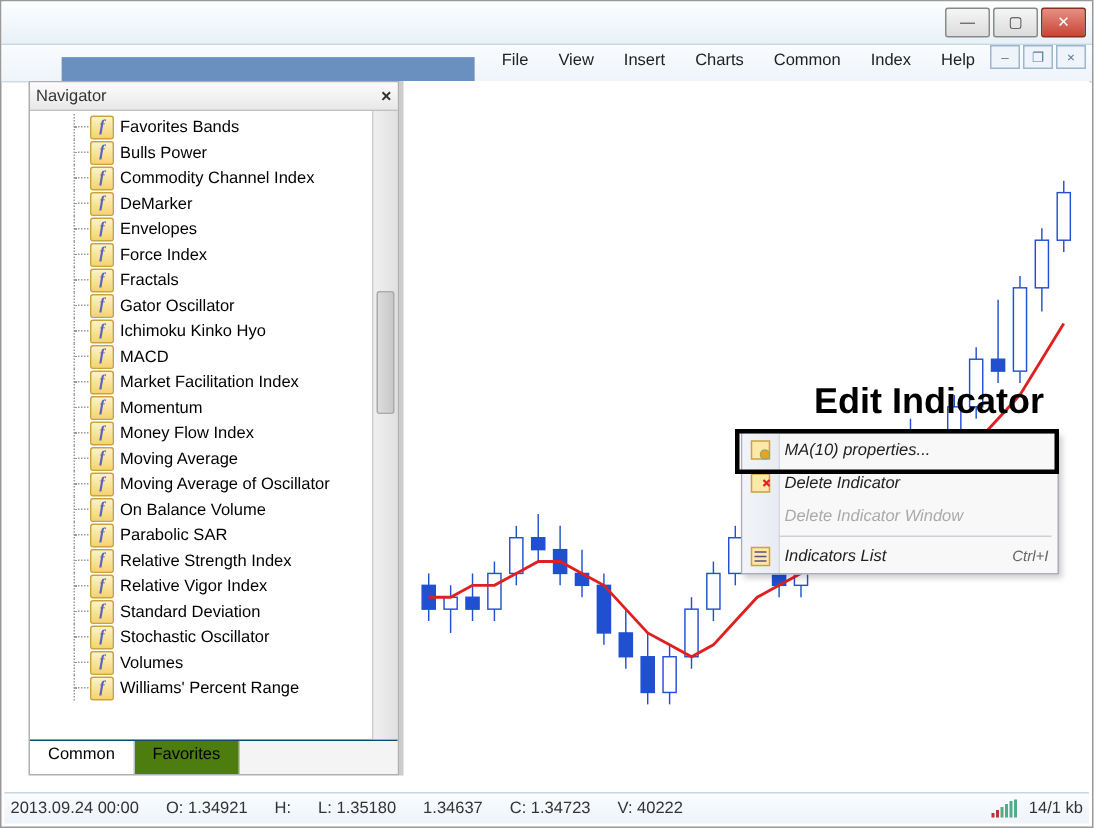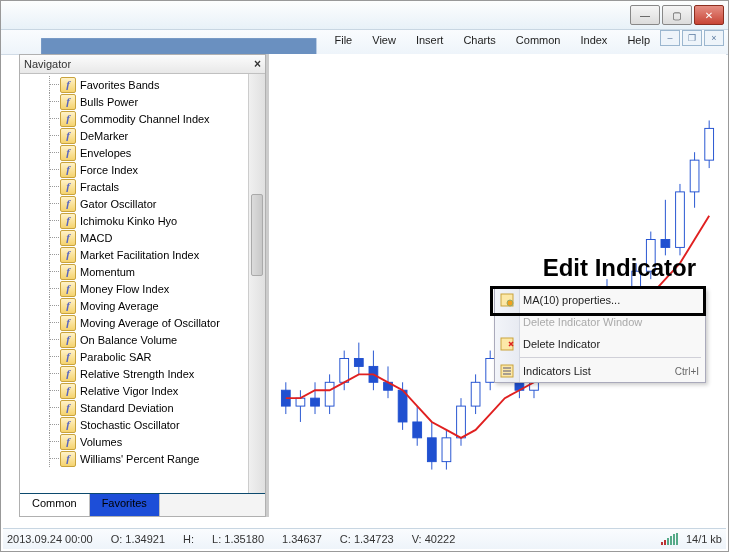--- a/index.html
+++ b/index.html
@@ -20,26 +20,26 @@
     .tree-item { display: flex; align-items: center; height: 17px; white-space: nowrap; }
     .tree-dots { width: 20px; height: 17px; position: relative; }
     .tree-dots::before { content: ""; position: absolute; left: 9px; top: 0; bottom: 0; border-left: 1px dotted #999; }
     .tree-dots::after { content: ""; position: absolute; left: 9px; top: 8px; width: 10px; border-top: 1px dotted #999; }
     .f-icon { width: 14px; height: 14px; background: linear-gradient(#fff2c8,#f5d36f); border: 1px solid #c9a33d; border-radius: 2px; color: #5765c0; font-style: italic; font-weight: bold; font-family: serif; font-size: 11px; display: flex; align-items: center; justify-content: center; margin-right: 4px; line-height: 1; }
     .tree-label { color: #000; }
     .vscroll { width: 16px; background: linear-gradient(to right,#f0f0f0,#e0e0e0); border-left: 1px solid #ccc; height: 100%; position: absolute; right: 0; top: 0; }
     .vscroll .thumb { position: absolute; left: 2px; right: 2px; top: 120px; height: 80px; background: linear-gradient(to right,#dcdcdc,#c8c8c8); border: 1px solid #aaa; border-radius: 2px; }
     .nav-tabs { height: 22px; border-top: 1px solid #0c4a6e; display: flex; background: #f4f4f4; }
     .nav-tab { padding: 3px 12px; border-right: 1px solid #c0c0c0; background: #fff; font-size: 11px; }
-    .nav-tab.inactive { background: #1d4ed8; }
+    .nav-tab.inactive { background: #4d7c0f; }
     .chart-area { flex: 1; position: relative; background: #fff; border-left: 3px solid #ccc; }
     .annotation { position: absolute; right: 30px; top: 200px; font-size: 24px; font-weight: bold; color: #000; }
     .highlight-box { position: absolute; right: 20px; top: 232px; width: 210px; height: 24px; border: 3px solid #000; pointer-events: none; z-index: 20; }
     .context-menu { position: absolute; right: 20px; top: 234px; width: 210px; background: #f8f8f8; border: 1px solid #aab; box-shadow: 2px 2px 4px rgba(0,0,0,0.2); z-index: 10; }
-    .ctx-item { display: flex; align-items: center; height: 22px; padding: 0 6px 0 28px; position: relative; color: #222; }
+    .ctx-item { display: flex; align-items: center; height: 22px; padding: 0 6px 0 28px; position: relative; color: #222; font-style: italic; }
     .ctx-item.disabled { color: #aaa; }
     .ctx-icon { position: absolute; left: 4px; width: 16px; height: 16px; display: flex; align-items: center; justify-content: center; }
     .ctx-sep { height: 1px; background: #d0d0d8; margin: 2px 4px; }
     .ctx-shortcut { margin-left: auto; color: #666; font-size: 10px; }
     .iconstrip { position: absolute; left: 0; top: 0; bottom: 0; width: 24px; background: linear-gradient(to right,#f2f4f9,#e8ebf2); border-right: 1px solid #d4d8e2; }
     .statusbar { position: absolute; left: 2px; right: 2px; bottom: 2px; height: 20px; background: linear-gradient(#fafcfe,#eef4fa); border-top: 1px solid #c8d6e2; display: flex; align-items: center; font-size: 11px; color: #333; padding: 0 4px; }
     .statusbar .sb-item { margin-right: 18px; }
     .statusbar .bars { margin-left: auto; margin-right: 8px; display: flex; align-items: flex-end; gap: 1px; height: 12px; }
     .statusbar .bars span { width: 2px; background: #5a8; }
     .statusbar .kb { color: #333; }
@@ -277,31 +277,31 @@
         <div class="iconstrip"></div>
         <div class="ctx-item">
           <span class="ctx-icon">
               <svg width="14" height="14">
                 <rect x="1" y="1" width="12" height="12" fill="#fce8a8" stroke="#c9a33d"></rect>
                 <circle cx="10" cy="10" r="3" fill="#f0a020" stroke="#9a6"></circle>
               </svg>
             </span>
           <span>MA(10) properties...</span>
         </div>
-        <div class="ctx-item disabled">
-          <span>Delete Indicator Window</span>
-        </div>
         <div class="ctx-item">
           <span class="ctx-icon">
               <svg width="14" height="14">
                 <rect x="1" y="1" width="12" height="12" fill="#fce8a8" stroke="#c9a33d"></rect>
                 <path d="M9 5 L13 9 M13 5 L9 9" stroke="#d22" stroke-width="1.5"></path>
               </svg>
             </span>
           <span>Delete Indicator</span>
+        </div>
+        <div class="ctx-item disabled">
+          <span>Delete Indicator Window</span>
         </div>
         <div class="ctx-sep"></div>
         <div class="ctx-item">
           <span class="ctx-icon">
               <svg width="14" height="14">
                 <rect x="1" y="1" width="12" height="12" fill="#fce8a8" stroke="#c9a33d"></rect>
                 <path d="M3 4h8M3 7h8M3 10h8" stroke="#557" stroke-width="1"></path>
               </svg>
             </span>
           <span>Indicators List</span>

